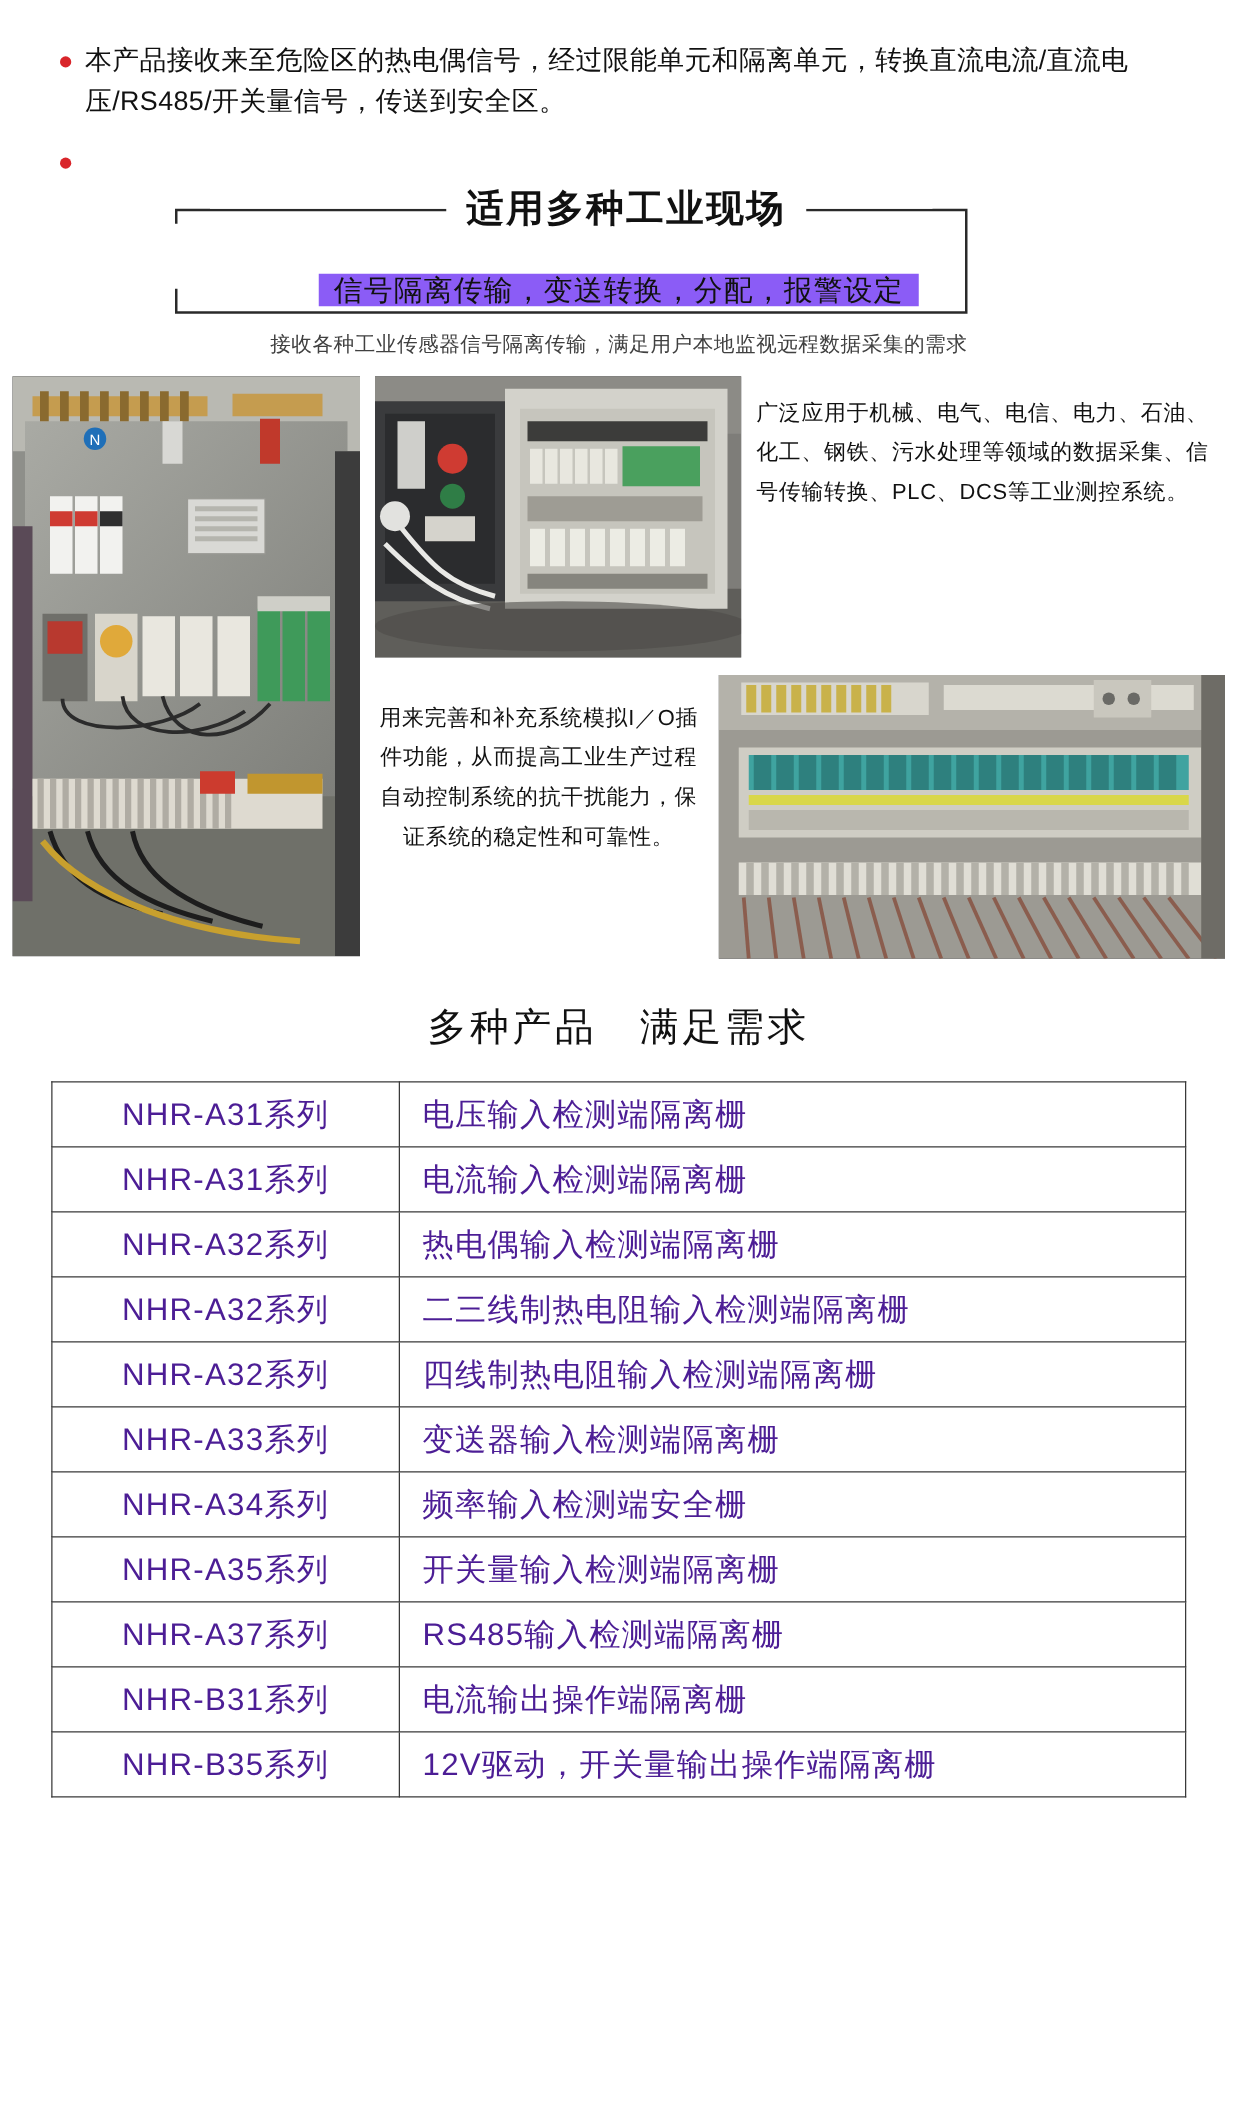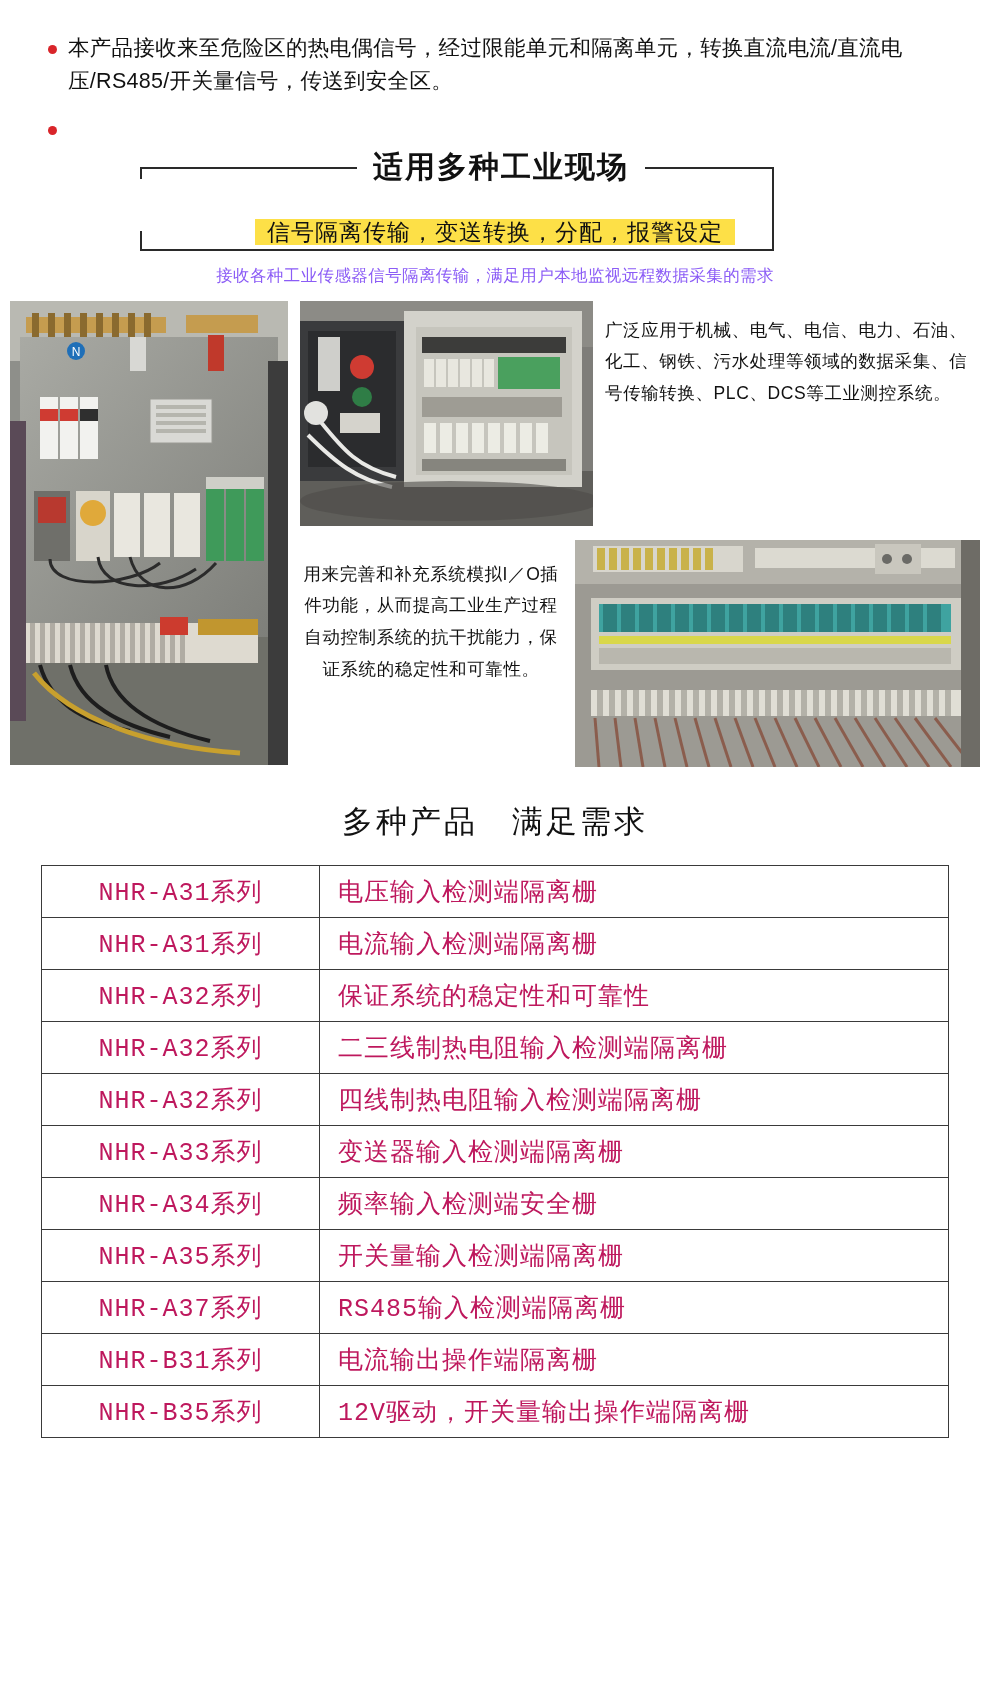--- a/index.html
+++ b/index.html
@@ -107,31 +107,31 @@
   .scene-sub {
     position: absolute;
     left: 0; right: 0;
     top: 56px;
     text-align: center;
     font-size: 23px;
     letter-spacing: 1px;
     color: #111;
   }
   .scene-sub span {
-    background: #fde047;
+    background: #8b5cf6;
     padding: 0 12px;
   }
   .scene-note {
     position: absolute;
     left: 0; right: 0;
     top: 104px;
     text-align: center;
     font-size: 16.5px;
     letter-spacing: 0.4px;
-    color: #8b5cf6;
+    color: #404040;
   }
 
   
   .collage {
     position: relative;
     width: 990px;
     height: 490px;
     margin-top: 4px;
   }
 
@@ -176,24 +176,24 @@
   }
   table.products {
     width: 100%;
     border-collapse: collapse;
     table-layout: fixed;
   }
   table.products td {
     border: 1.5px solid #3a3a3a;
     height: 52px;
     padding: 0 0 0 14px;
-    font-family: Liberation Mono, monospace;
+    font-family: Liberation Sans, sans-serif;
     font-size: 25px;
     letter-spacing: 1px;
-    color: #be185d;
+    color: #4c1d95;
     white-space: nowrap;
   }
   table.products td.model {
     width: 278px;
     text-align: center;
     padding: 0;
   }
   table.products td.desc {
     padding-left: 18px;
   }
@@ -497,21 +497,21 @@
       <tr>
         <td class="model">NHR-A31系列</td>
         <td class="desc">电压输入检测端隔离栅</td>
       </tr>
       <tr>
         <td class="model">NHR-A31系列</td>
         <td class="desc">电流输入检测端隔离栅</td>
       </tr>
       <tr>
         <td class="model">NHR-A32系列</td>
-        <td class="desc">保证系统的稳定性和可靠性</td>
+        <td class="desc">热电偶输入检测端隔离栅</td>
       </tr>
       <tr>
         <td class="model">NHR-A32系列</td>
         <td class="desc">二三线制热电阻输入检测端隔离栅</td>
       </tr>
       <tr>
         <td class="model">NHR-A32系列</td>
         <td class="desc">四线制热电阻输入检测端隔离栅</td>
       </tr>
       <tr>

